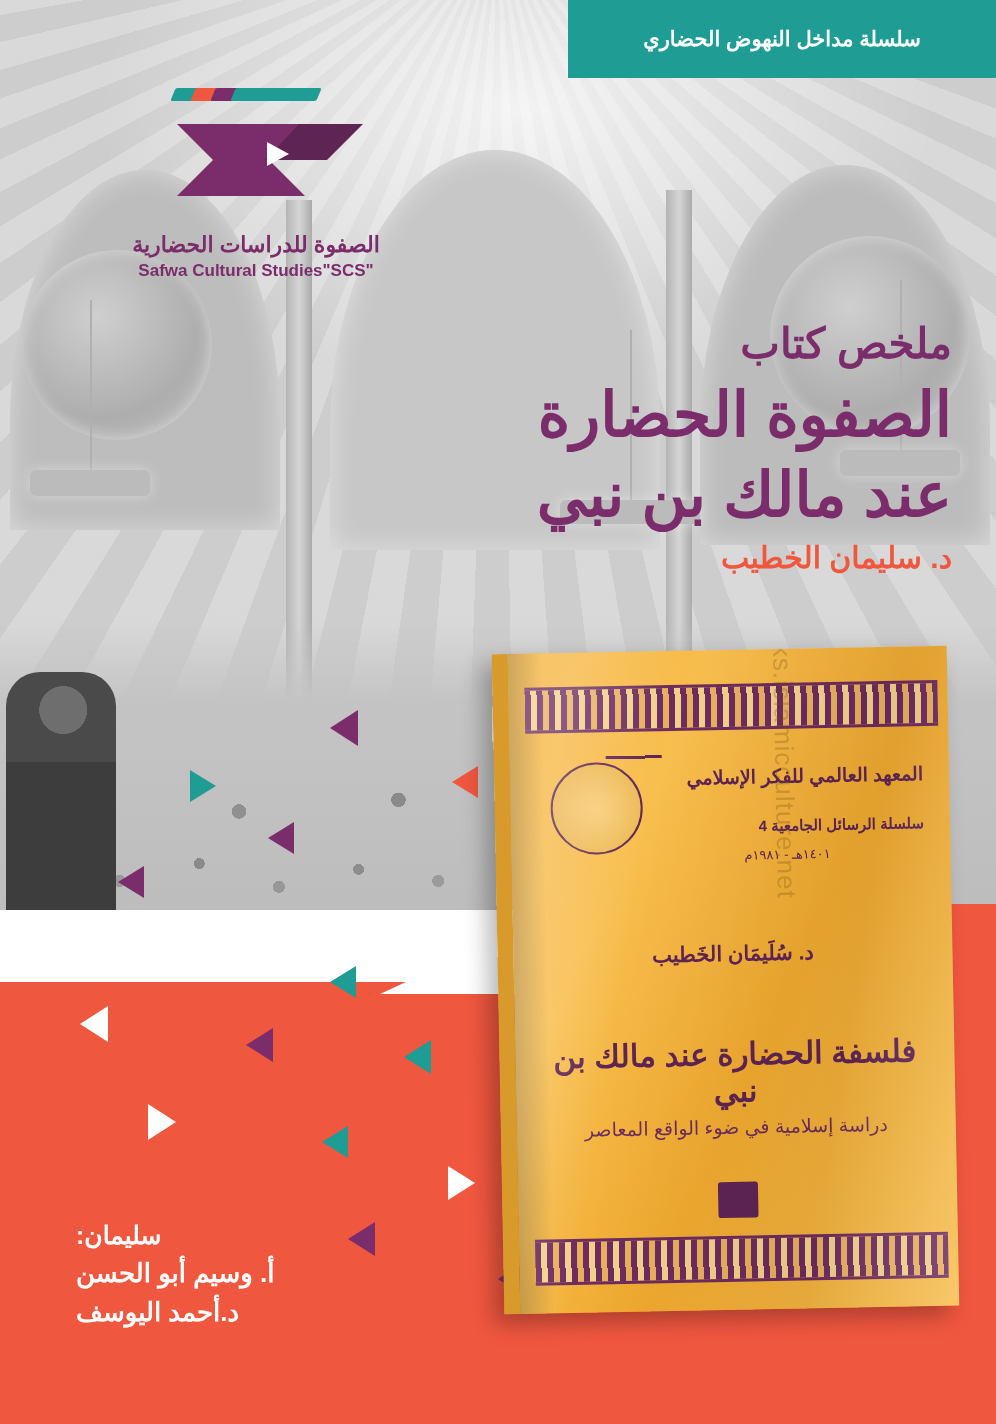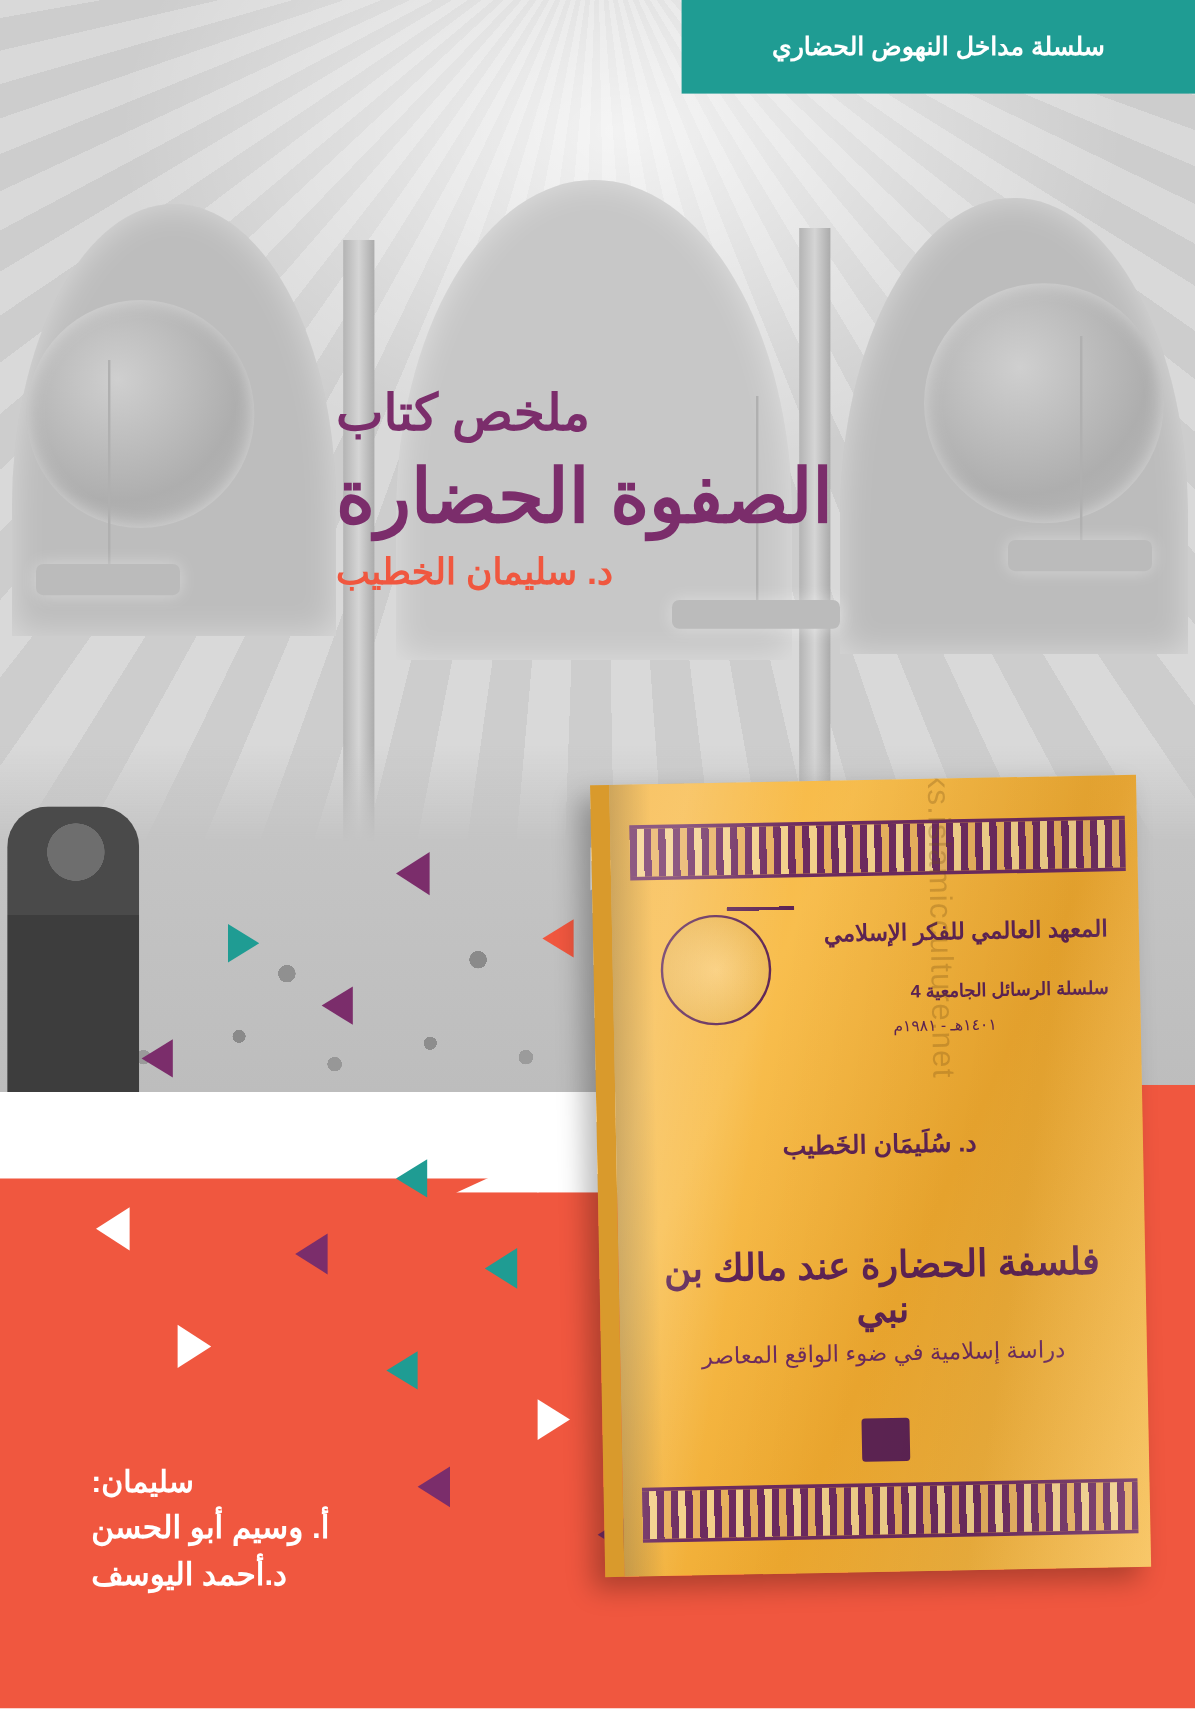--- a/index.html
+++ b/index.html
@@ -120,21 +120,21 @@
   .logo-text-ar {
     margin-top: 14px; text-align: center; color: #7b2d6b;
     font-size: 22px; font-weight: bold;
   }
   .logo-text-en {
     margin-top: 3px; text-align: center; color: #7b2d6b;
     font-size: 17px; font-weight: bold; direction: ltr;
   }
 
   
-  .titles { position: absolute; right: 56px; top: 318px; width: 660px; text-align: left; }
+  .titles { position: absolute; right: 44px; top: 318px; width: 660px; text-align: right; }
   .t-pre { color: #7b2d6b; font-size: 42px; font-weight: bold; line-height: 1.25; }
   .t-main { color: #7b2d6b; font-size: 62px; font-weight: bold; line-height: 1.3; margin-top: 4px; }
   .t-main2 { color: #7b2d6b; font-size: 62px; font-weight: bold; line-height: 1.3; }
   .t-author { color: #f0573f; font-size: 30px; font-weight: bold; margin-top: 4px; }
 
   
   .credits { position: absolute; right: 620px; bottom: 96px; width: 300px; text-align: left; }
   .credits .lbl { color: #ffffff; font-size: 25px; font-weight: bold; }
   .credits .nm { color: #ffffff; font-size: 26px; font-weight: bold; margin-top: 8px; }
 
@@ -252,24 +252,40 @@
   <div class="tri" style="left:448px; top:960px; border-top:17px solid transparent; border-bottom:17px solid transparent; border-left:27px solid #ffffff;"></div>
   <div class="tri" style="left:80px;  top:1006px; border-top:18px solid transparent; border-bottom:18px solid transparent; border-right:28px solid #ffffff;"></div>
   <div class="tri" style="left:246px; top:1028px; border-top:17px solid transparent; border-bottom:17px solid transparent; border-right:27px solid #7b2d6b;"></div>
   <div class="tri" style="left:404px; top:1040px; border-top:17px solid transparent; border-bottom:17px solid transparent; border-right:27px solid #1f9c93;"></div>
   <div class="tri" style="left:148px; top:1104px; border-top:18px solid transparent; border-bottom:18px solid transparent; border-left:28px solid #ffffff;"></div>
   <div class="tri" style="left:322px; top:1126px; border-top:16px solid transparent; border-bottom:16px solid transparent; border-right:26px solid #1f9c93;"></div>
   <div class="tri" style="left:448px; top:1166px; border-top:17px solid transparent; border-bottom:17px solid transparent; border-left:27px solid #ffffff;"></div>
   <div class="tri" style="left:348px; top:1222px; border-top:17px solid transparent; border-bottom:17px solid transparent; border-right:27px solid #7b2d6b;"></div>
   <div class="tri" style="left:498px; top:1262px; border-top:17px solid transparent; border-bottom:17px solid transparent; border-right:27px solid #7b2d6b;"></div>
 
+  <div class="logo-wrap">
+    <div class="logo-mark">
+      <div class="logo-strip" style="left:24px; top:2px;  background:#1f9c93;"></div>
+      <div class="logo-strip" style="left:44px; top:2px;  background:#f0573f;"></div>
+      <div class="logo-strip" style="left:64px; top:2px;  background:#7b2d6b;"></div>
+      <div class="logo-strip" style="left:84px; top:2px;  background:#1f9c93;"></div>
+      <svg width="215" height="118" viewBox="0 0 215 118" style="position:absolute; left:0; top:16px;">
+        <path d="M28 22 L150 22 L186 22 L150 58 L78 58 L120 58 L156 94 L28 94 L64 58 Z" fill="#7b2d6b"></path>
+        <path d="M150 22 L214 22 L178 58 L116 58 Z" fill="#5e2454"></path>
+        <polygon points="118,40 140,52 118,64" fill="#ffffff"></polygon>
+      </svg>
+    </div>
+    <div class="logo-text-ar">الصفوة للدراسات الحضارية</div>
+    <div class="logo-text-en">Safwa Cultural Studies"SCS"</div>
+  </div>
 
   <div class="titles">
     <div class="t-pre">ملخص كتاب</div>
     <div class="t-main">الصفوة الحضارة</div>
+    <div class="t-main2">عند مالك بن نبي</div>
     <div class="t-author">د. سليمان الخطيب</div>
   </div>
 
   <div class="credits">
     <div class="lbl">سليمان:</div>
     <div class="nm">أ. وسيم أبو الحسن</div>
     <div class="nm">د.أحمد اليوسف</div>
   </div>
 
   <div class="book">

